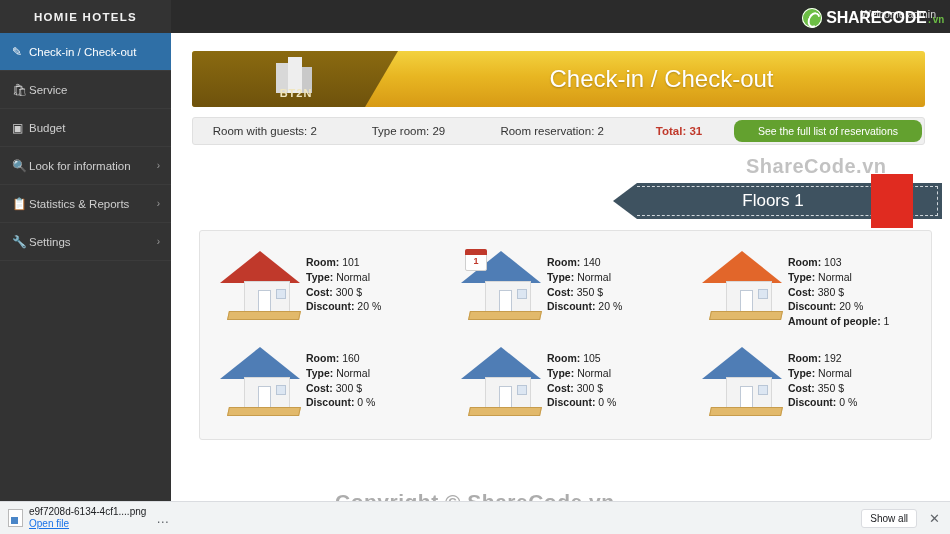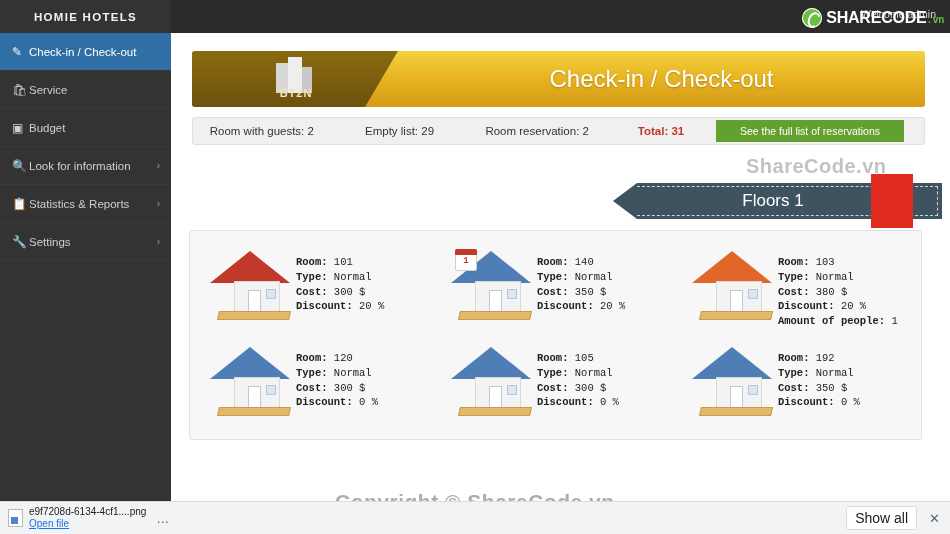--- a/index.html
+++ b/index.html
@@ -99,23 +99,23 @@
   #stats {
     position:absolute; left:21px; top:84px; width:733px; height:28px;
     background:#f0f0f0; border:1px solid #e0e0e0; border-radius:3px;
     display:flex; align-items:center; font-size:11.5px; color:#333;
   }
   #stats .cell { flex:1; text-align:center; }
   #stats .cell b { font-weight:normal; }
   #stats .cell .val { font-weight:normal; }
   #stats .total { color:#c0392b; font-weight:bold; flex:0 0 110px; text-align:center;}
   #stats .btn {
-    flex:0 0 188px; margin-right:20px;
+    flex:0 0 188px; margin-right:2px;
     background:#63a12f; color:#fff; font-size:10.5px;
-    text-align:center; padding:5px 4px; border-radius:0;
+    text-align:center; padding:5px 4px; border-radius:8px;
     cursor:pointer;
   }
   
   .floor-head {
     position:absolute; left:442px; width:329px; height:36px;
   }
   .floor-head .shape {
     position:absolute; left:0; top:0; width:329px; height:36px;
     background:#3e5260;
     clip-path: polygon(0 50%, 24px 0, 100% 0, 100% 100%, 24px 100%);
@@ -128,22 +128,22 @@
     position:absolute; left:60px; top:0; width:200px; height:36px;
     display:flex; align-items:center; justify-content:center;
     color:#ffffff; font-size:17px;
   }
   .floor-head .redbox {
     position:absolute; right:29px; top:-9px; width:42px; height:54px;
     background:#e02b20;
   }
   
   .rooms-panel {
-    position:absolute; left:18px; width:733px;
-    background:#f7f7f7; border:1px solid #e2e2e2; border-radius:3px;font-family:Liberation Mono, monospace;
+    position:absolute; left:28px; width:733px;
+    background:#f7f7f7; border:1px solid #e2e2e2; border-radius:3px;
   }
   .rooms-grid {
     display:flex; flex-wrap:wrap; padding:8px 4px 8px 4px;
   }
   .room-cell {
     width:33.33%; display:flex; align-items:flex-start;
     padding:6px 4px 6px 10px;
   }
   .room-info { font-size:10.5px; color:#222; line-height:14.8px; padding-top:10px;}
   .room-info b { font-weight:bold; }
@@ -203,21 +203,21 @@
   }
   #dlbar .fico:after{
     content:""; position:absolute; left:2px; bottom:2px; width:7px; height:7px;
     background:#4a86c8;
   }
   #dlbar .fname { font-size:10px; color:#202124; line-height:12px;}
   #dlbar .fopen { font-size:10px; color:#1a73e8; line-height:12px; text-decoration:underline;}
   #dlbar .dots { margin-left:10px; font-size:13px; color:#5f6368; letter-spacing:1px;}
   #dlbar .right { margin-left:auto; display:flex; align-items:center; gap:12px; margin-right:10px;}
   #dlbar .showall {
-    font-size:14px; color:#202124; background:#ffffff;
+    font-size:10px; color:#202124; background:#ffffff;
     border:1px solid #dadce0; border-radius:3px; padding:3px 8px;
   }
   #dlbar .xclose { font-size:13px; color:#5f6368; }
 </style>
 </head>
 <body>
 
 <div id="topbar">
   <div id="brandbox">
     <span class="brand">HOMIE HOTELS</span>
@@ -274,21 +274,21 @@
     <div class="bt2n">BT2N</div>
     <div class="title">Check-in / Check-out</div>
   </div>
 
   <div id="stats">
     <div class="cell">
       <b>Room with guests:</b>
       <span class="val">2</span>
     </div>
     <div class="cell">
-      <b>Empty list:</b>
+      <b>Type room:</b>
       <span class="val">29</span>
     </div>
     <div class="cell">
       <b>Room reservation:</b>
       <span class="val">2</span>
     </div>
     <div class="total">
       <span>Total:</span>
       <span>31</span>
     </div>
@@ -357,21 +357,21 @@
 
       <div class="room-cell">
         <div class="house">
           <div class="roof" style="border-bottom:32px solid #4f7db5;"></div>
           <div class="body"></div>
             <div class="door"></div>
             <div class="win"></div>
             <div class="base"></div>
         </div>
         <div class="room-info">
-          <div><b>Room:</b> <span>120</span></div>
+          <div><b>Room:</b> <span>160</span></div>
           <div><b>Type:</b> <span>Normal</span></div>
           <div><b>Cost:</b> <span>300 $</span></div>
           <div><b>Discount:</b> <span>0 %</span></div>
         </div>
       </div>
 
       <div class="room-cell">
         <div class="house">
           <div class="roof" style="border-bottom:32px solid #4f7db5;"></div>
           <div class="body"></div>

